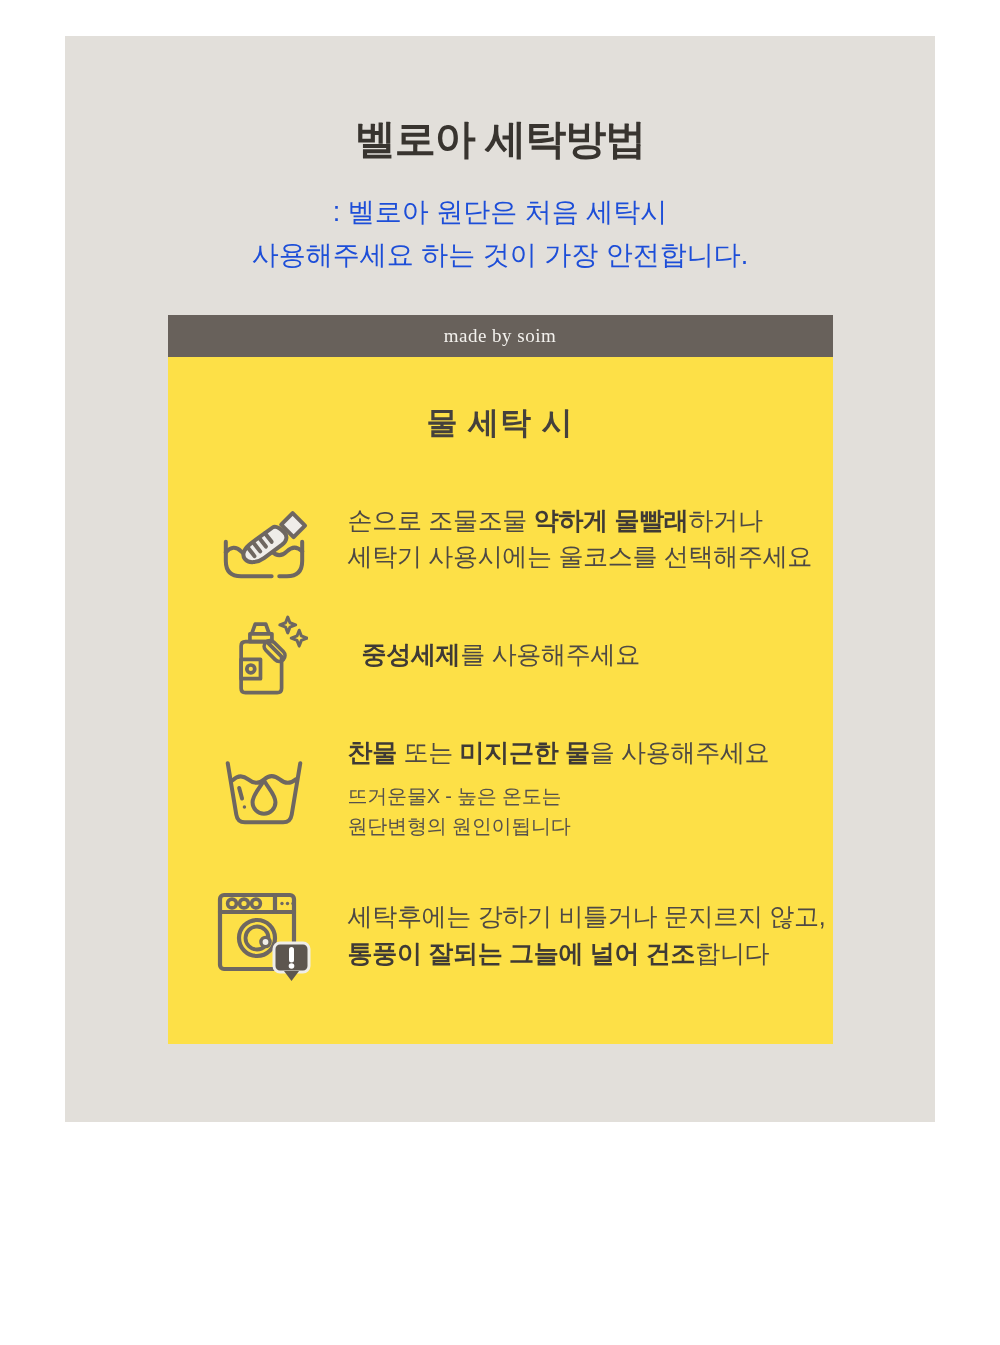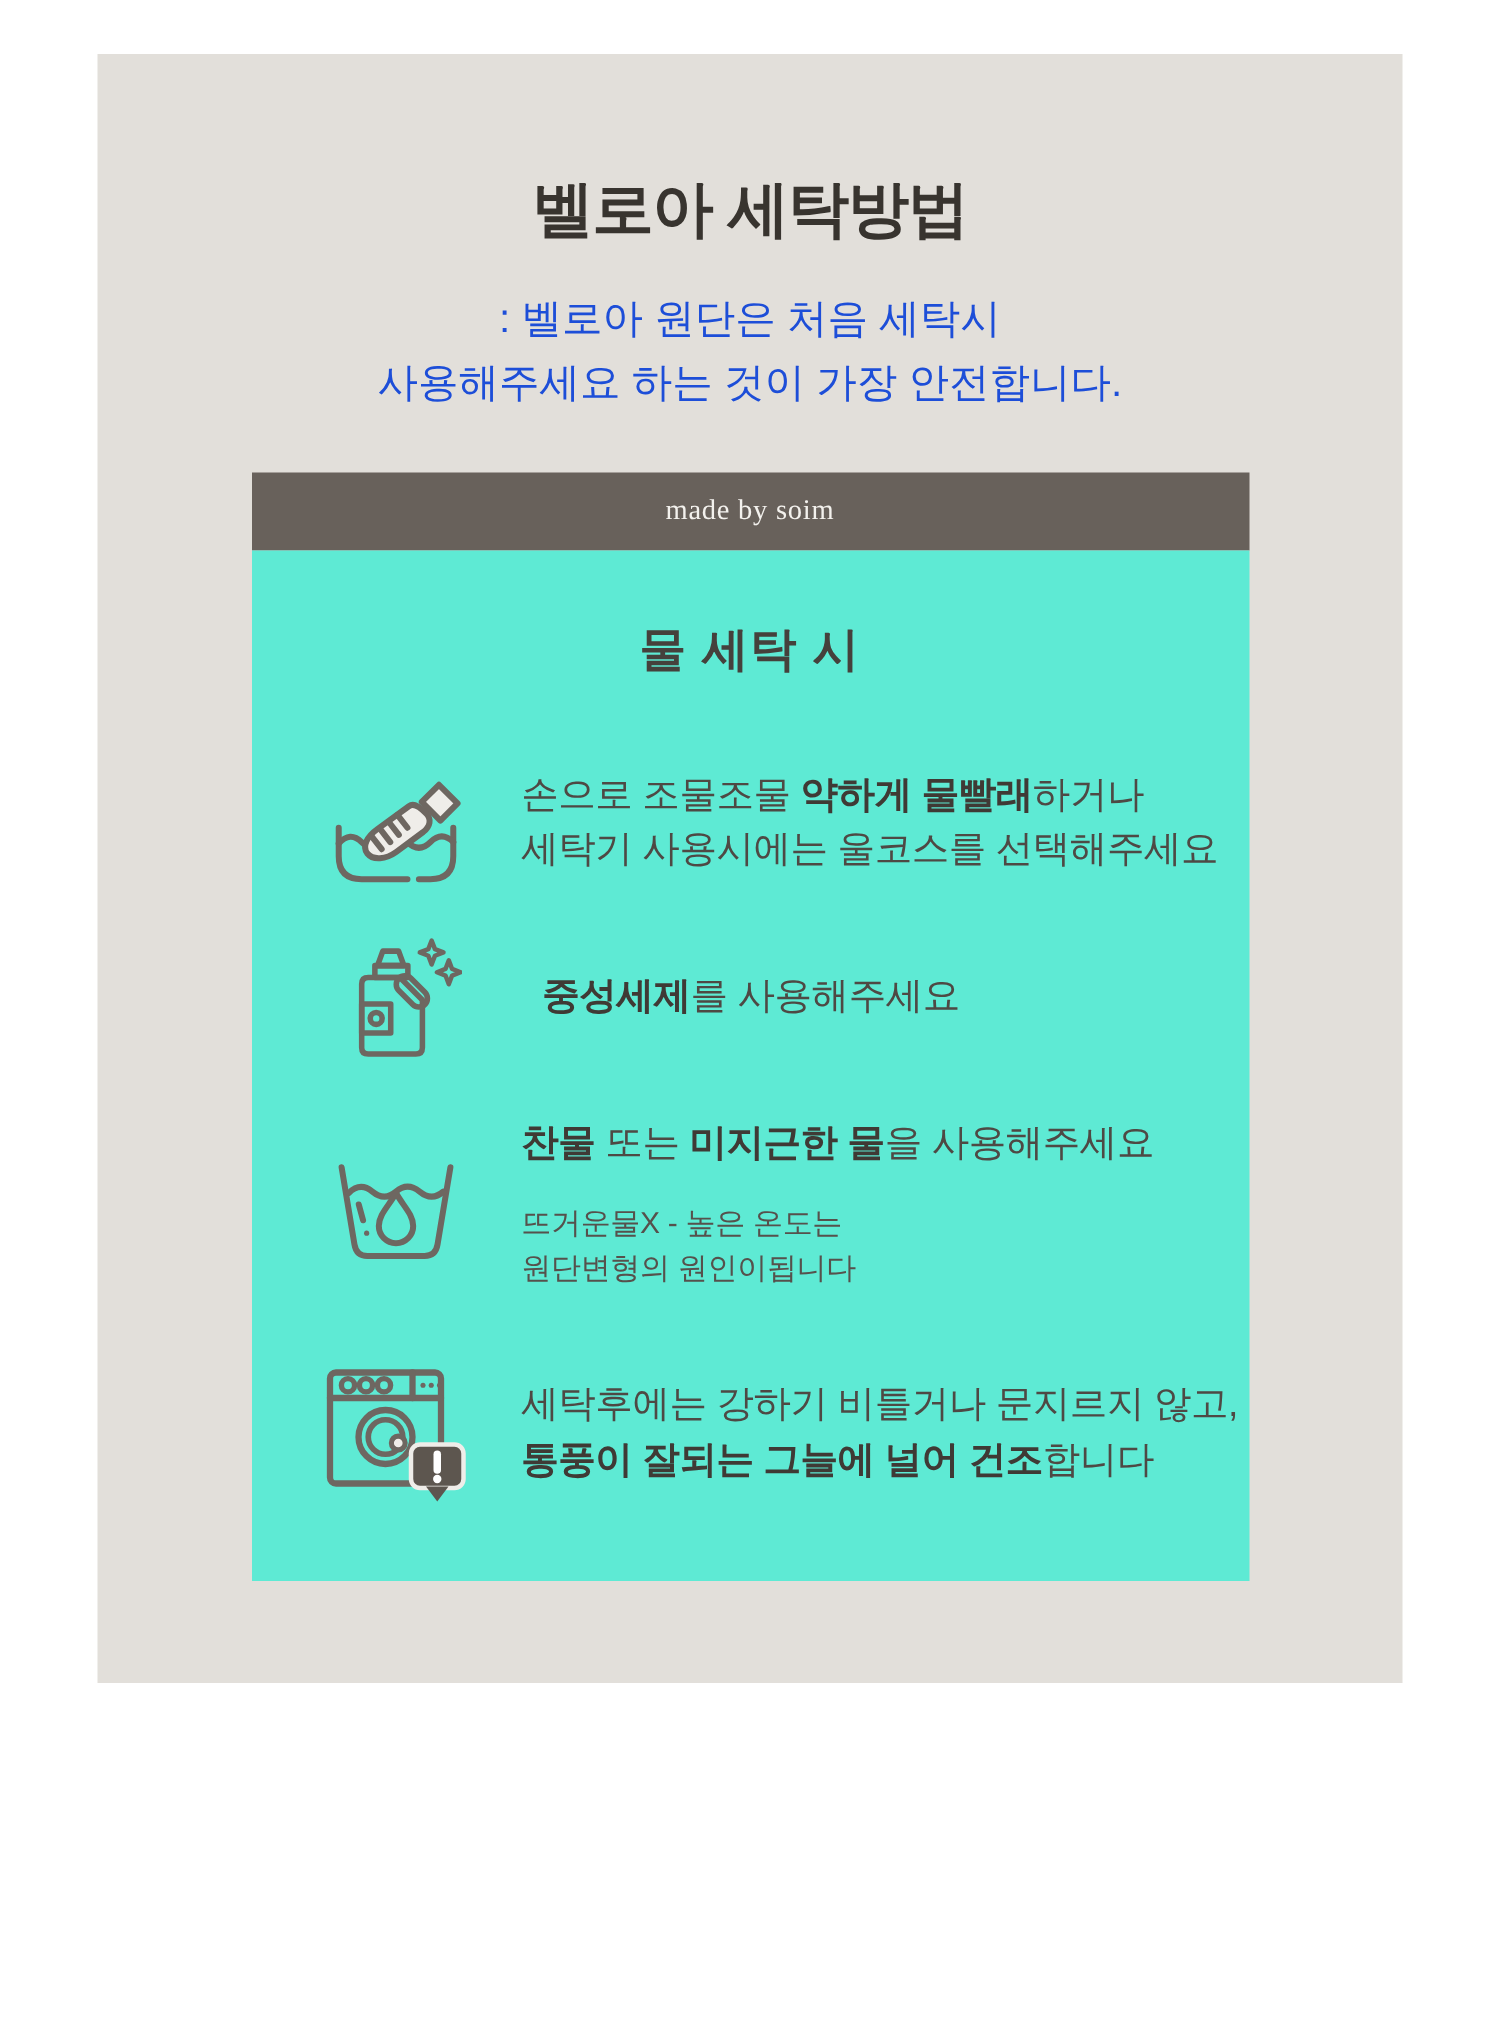--- a/index.html
+++ b/index.html
@@ -15,37 +15,37 @@
   .main-title{
     margin:0;padding-top:76px;text-align:center;
     font-size:41px;font-weight:700;color:#38342f;letter-spacing:-1px;
   }
   .subtitle{
     margin-top:24px;text-align:center;font-size:27px;color:#1d4ed8;
     line-height:1.6;font-weight:400;
   }
   .card{width:665px;margin:38px auto 0;}
   .brand-bar{
-    height:52px;background:#68615b;color:#f3f1ed;
+    height:42px;background:#68615b;color:#f3f1ed;
     font-family:"Liberation Serif","DejaVu Serif",serif;
     font-size:19px;letter-spacing:.5px;
     display:flex;align-items:center;justify-content:center;
   }
   .card-body{
-    background:#5eead4;height:687px;box-sizing:border-box;padding-top:45px;
+    background:#fde047;height:687px;box-sizing:border-box;padding-top:45px;
   }
   .section-title{
     margin:0;text-align:center;font-size:31px;font-weight:600;
     color:#45413c;letter-spacing:1px;
   }
   .row{display:flex;align-items:center;padding-left:12px;}
   .row-icon{width:168px;flex-shrink:0;display:flex;justify-content:center;}
   .row-text{font-size:25px;color:#4e4944;line-height:1.45;letter-spacing:-0.3px;}
   .row-text .b{font-weight:700;color:#3f3a35;}
-  .note{font-size:20px;color:#56514c;line-height:1.5;margin-top:20px;letter-spacing:-0.2px;}
+  .note{font-size:20px;color:#56514c;line-height:1.5;margin-top:10px;letter-spacing:-0.2px;}
   .r1{margin-top:52px;}
   .r2{margin-top:30px;gap:14px;}
   .r3{margin-top:36px;}
   .r4{margin-top:44px;}
   .icon-stroke{stroke:#6e6761;fill:none;stroke-width:4.2;stroke-linecap:round;stroke-linejoin:round;}
   .icon-fillbg{fill:#efede9;}
 </style>
 </head>
 <body>
 

